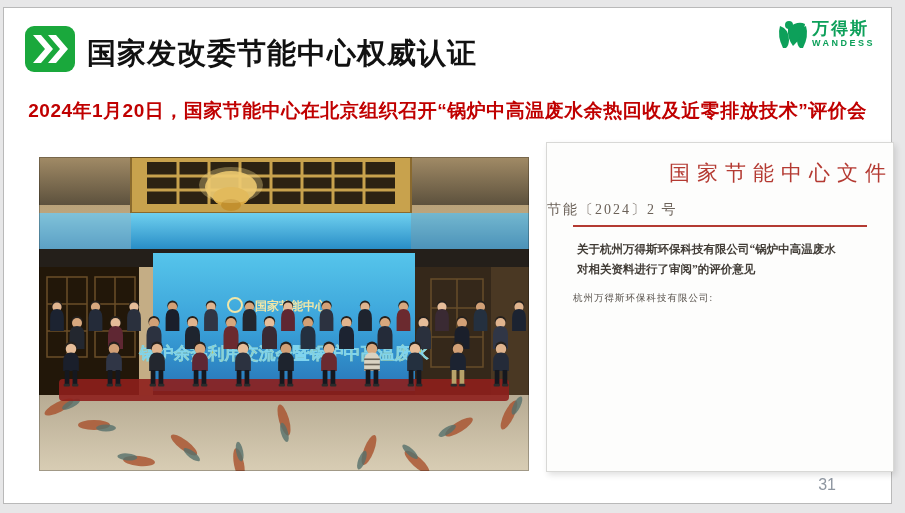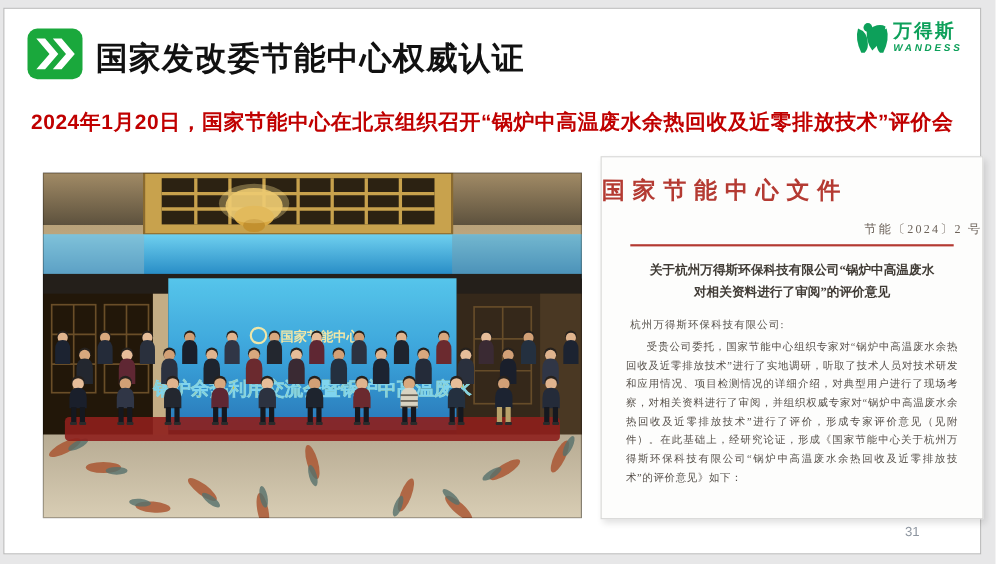--- a/index.html
+++ b/index.html
@@ -40,40 +40,40 @@
   }
   .photo svg{display:block;}
   
   .doc{
     position:absolute;left:542px;top:134px;width:348px;height:330px;
     background:#fdfdfc;border:1px solid #d8d8d6;box-shadow:2px 3px 6px rgba(0,0,0,0.12);
     box-sizing:border-box;overflow:hidden;
     font-family:"Liberation Serif","DejaVu Serif",serif;
   }
   .doc-header{
-    margin-top:16px;text-align:left;
-    font-size:21px;font-weight:bold;letter-spacing:7px;
+    margin-top:16px;text-align:right;
+    font-size:21px;font-weight:normal;letter-spacing:7px;
   }
   .doc-number{
-    margin-top:14px;text-align:right;font-size:11px;color:#6b6158;letter-spacing:2px;
+    margin-top:14px;text-align:left;font-size:14px;color:#6b6158;letter-spacing:2px;
   }
   .doc-rule{height:2px;margin:6px 26px 0 26px;}
   .doc-title{
-    margin:12px 30px 0 30px;text-align:center;
+    margin:12px 30px 0 30px;
     font-size:11.5px;font-weight:bold;color:#413c36;line-height:1.75;
   }
   .doc-salutation{
     margin:13px 22px 0 26px;font-size:9.5px;color:#57514b;letter-spacing:1px;
   }
   .doc-para{
     margin:6px 22px 0 22px;font-size:9.5px;color:#57514b;line-height:1.78;
     text-align:justify;text-indent:2em;letter-spacing:0.6px;
   }
   .page-number{
-    position:absolute;right:55px;top:468px;font-size:12px;color:#8e96a0;
+    position:absolute;right:55px;top:468px;font-size:16px;color:#8e96a0;
   }
 </style>
 </head>
 <body>
 
 <div class="slide">
 
   <div class="badge" style="background:#1aa83c;">
     <svg width="40" height="32" viewBox="0 0 40 32">
       <path d="M3 2 l12 14 l-12 14 h8 l12 -14 l-12 -14 z" fill="#ffffff"></path>
@@ -84,21 +84,21 @@
 
   <div class="logo">
     <svg width="36" height="36" viewBox="0 0 36 36">
       <path d="M8 32 Q2 20 5 10 Q14 13 14 24 Q14 29 11 32 Z" fill="#0da05a"></path>
       <path d="M28 32 Q34 20 31 10 Q22 13 22 24 Q22 29 25 32 Z" fill="#0da05a"></path>
       <path d="M18 30 Q12 22 13 12 Q23 4 30 8 Q29 20 18 30 Z" fill="#0da05a"></path>
       <circle cx="14" cy="9" r="4" fill="#0da05a"></circle>
     </svg>
     <div class="logo-texts">
       <span class="logo-name" style="color:#0da05a;">万得斯</span>
-      <span class="logo-latin" style="color:#0da05a;font-style:italic;">WANDESS</span>
+      <span class="logo-latin" style="color:#0da05a;">WANDESS</span>
     </div>
   </div>
 
   <div class="subtitle" style="color:#c00000;">2024年1月20日，国家节能中心在北京组织召开“锅炉中高温废水余热回收及近零排放技术”评价会</div>
 
   <div class="photo">
     <svg width="490" height="314" viewBox="0 0 490 314">
       <defs>
         <linearGradient id="ceil" x1="0" y1="0" x2="0" y2="1">
           <stop offset="0" stop-color="#8a7452"></stop>
@@ -462,17 +462,16 @@
 
   <div class="doc">
     <div class="doc-header" style="color:#b43a32;">国家节能中心文件</div>
     <div class="doc-number">节能〔2024〕2 号</div>
     <div class="doc-rule" style="background:#b43a32;"></div>
     <div class="doc-title">
       <div>关于杭州万得斯环保科技有限公司“锅炉中高温废水</div>
       <div>对相关资料进行了审阅”的评价意见</div>
     </div>
     <div class="doc-salutation">杭州万得斯环保科技有限公司:</div>
-    <div class="doc-para">受贵公司委托，国家节能中心组织专家对“锅炉中高温废水余热回收及近零排放技术”进行了实地调研，听取了技术人员对技术研发和应用情况、项目检测情况的详细介绍，对典型用户进行了现场考察，对相关资料进行了审阅，并组织权威专家对“锅炉中高温废水余热回收及近零排放技术”进行了评价，形成专家评价意见（见附件）。在此基础上，经研究论证，形成《国家节能中心关于杭州万得斯环保科技有限公司“锅炉中高温废水余热回收及近零排放技术”的评价意见》如下：</div>
   </div>
 
   <div class="page-number">31</div>
 </div>
 
 </body></html>

